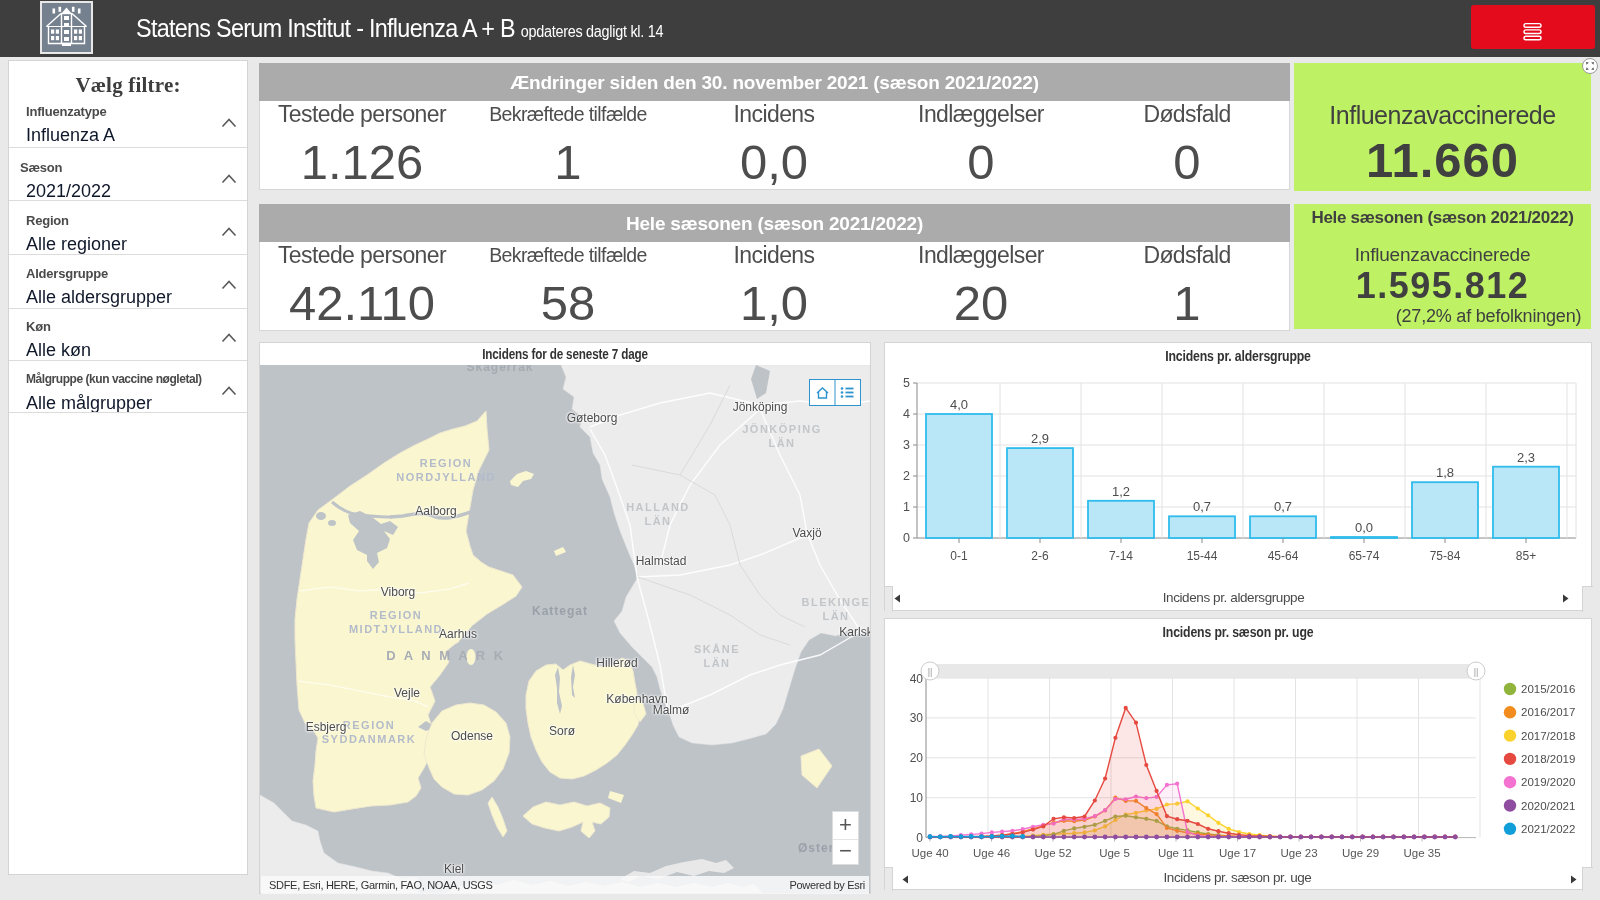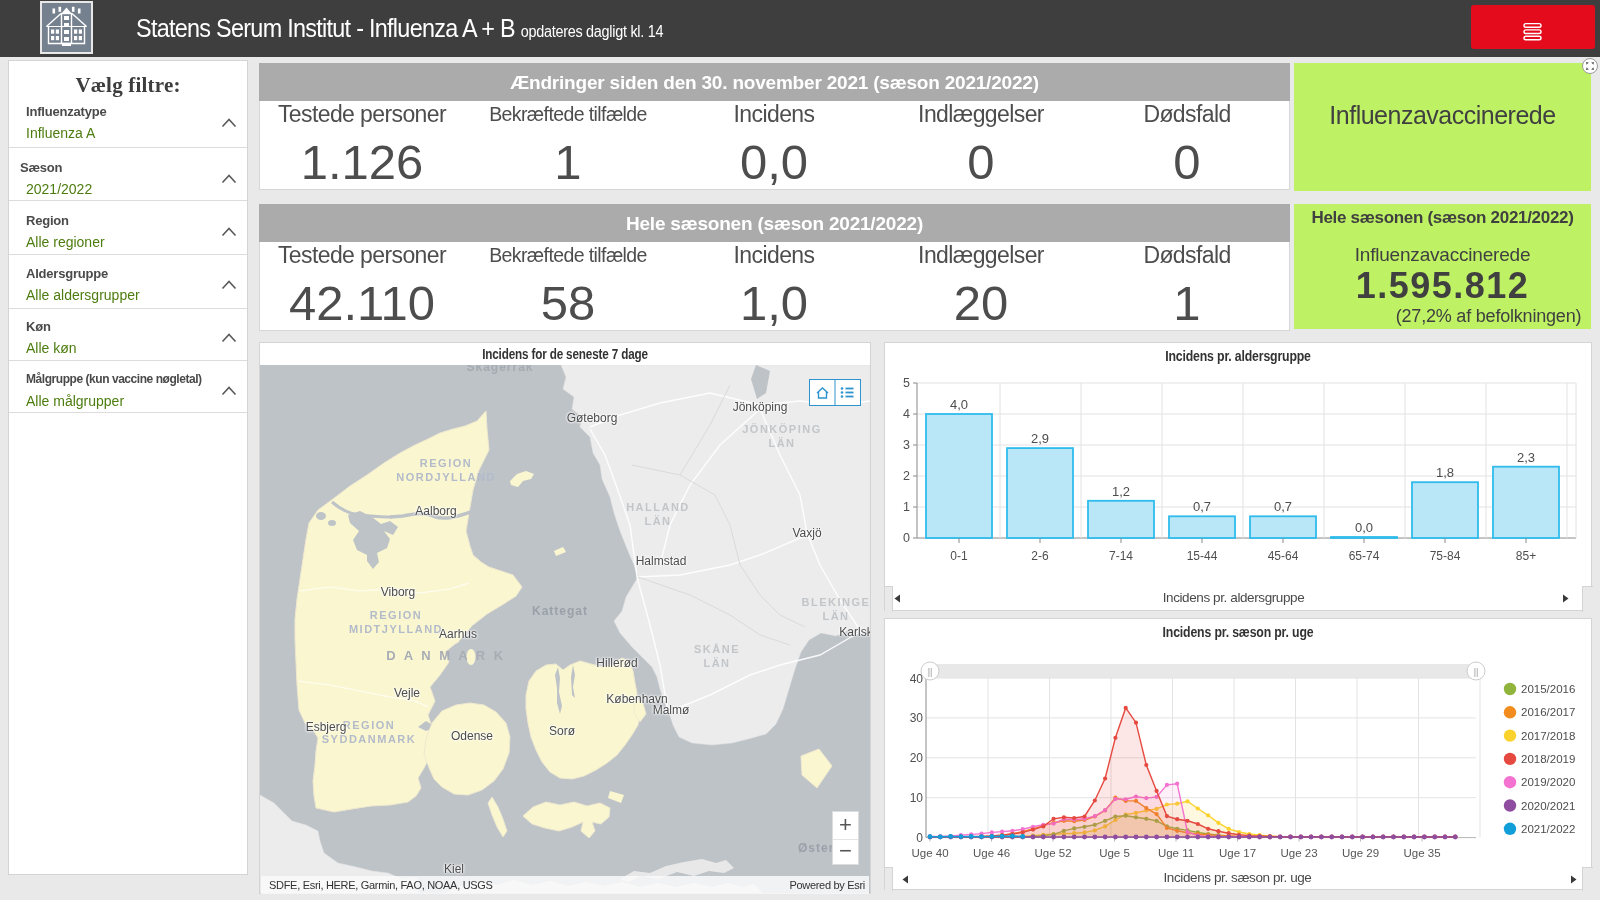--- a/index.html
+++ b/index.html
@@ -3,21 +3,21 @@
 <style>
 html,body{margin:0;padding:0;}
 body{width:1600px;height:900px;background:#e9e9e9;font-family:"Liberation Sans",sans-serif;overflow:hidden;position:relative;}
 .abs{position:absolute;}
 .panel{position:absolute;background:#fff;border:1px solid #d4d4d4;box-sizing:border-box;}
 .grayhead{background:#ababab;color:#fff;font-weight:bold;font-size:19px;text-align:center;line-height:39px;letter-spacing:-0.2px;}
 .statlab{color:#4d4d4d;font-size:23px;text-align:center;letter-spacing:-0.6px;}
 .statval{color:#4d4d4d;font-size:49px;font-weight:normal;text-align:center;letter-spacing:0px;}
 .green{position:absolute;background:#bef264;box-sizing:border-box;text-align:center;color:#404040;}
 .flab{font-size:13px;font-weight:bold;color:#4a4a4a;letter-spacing:-0.2px;}
-.fval{font-size:14px;color:#4d7c0f;}
+.fval{font-size:18px;color:#0f172a;}
 svg{display:block;}
 </style></head>
 <body>
 
 <div class="abs" style="left:0;top:0;width:1600px;height:57px;background:#3e3e3e;"></div>
 
 <div class="abs" style="left:40px;top:1px;width:53px;height:53px;background:#76818f;border:2px solid #e8e8e8;box-sizing:border-box;">
 <svg width="49" height="49" viewBox="0 0 49 49">
   <g stroke="#ffffff" fill="none" stroke-width="1.4">
     <path d="M4.5 23.5 L19 10.5"></path>
@@ -117,20 +117,21 @@
 <div class="abs statlab" style="left:465px;top:246px;width:206px;font-size:19.5px;line-height:1;">Bekræftede tilfælde</div>
 <div class="abs statval" style="left:465px;top:279px;width:206px;line-height:1;">58</div>
 <div class="abs statlab" style="left:671px;top:244px;width:206px;font-size:23px;line-height:1;">Incidens</div>
 <div class="abs statval" style="left:671px;top:279px;width:206px;line-height:1;">1,0</div>
 <div class="abs statlab" style="left:878px;top:244px;width:206px;font-size:23px;line-height:1;">Indlæggelser</div>
 <div class="abs statval" style="left:878px;top:279px;width:206px;line-height:1;">20</div>
 <div class="abs statlab" style="left:1084px;top:244px;width:206px;font-size:23px;line-height:1;">Dødsfald</div>
 <div class="abs statval" style="left:1084px;top:279px;width:206px;line-height:1;">1</div>
 <div class="green" style="left:1294px;top:63px;width:297px;height:128px;">
   <div class="abs" style="left:0;top:40px;width:297px;font-size:25px;letter-spacing:-0.5px;line-height:1;">Influenzavaccinerede</div>
+  <div class="abs" style="left:0;top:73px;width:297px;font-size:49px;font-weight:bold;letter-spacing:1px;line-height:1;">11.660</div>
 </div>
 <div class="green" style="left:1294px;top:204px;width:297px;height:125px;">
   <div class="abs" style="left:0;top:5px;width:297px;font-size:17px;font-weight:bold;letter-spacing:-0.3px;line-height:1;">Hele sæsonen (sæson 2021/2022)</div>
   <div class="abs" style="left:0;top:41px;width:297px;font-size:19px;letter-spacing:-0.2px;line-height:1;">Influenzavaccinerede</div>
   <div class="abs" style="left:0;top:64px;width:297px;font-size:36px;font-weight:bold;letter-spacing:1.5px;line-height:1;">1.595.812</div>
   <div class="abs" style="left:0;top:103px;width:297px;font-size:18px;letter-spacing:-0.2px;line-height:1;padding-left:46px;">(27,2% af befolkningen)</div>
 </div>
 
 <div class="abs" style="left:1582px;top:58px;width:16px;height:16px;background:#fff;border:1px solid #9a9a9a;border-radius:50%;box-sizing:border-box;">
 <svg width="14" height="14" viewBox="0 0 14 14">

